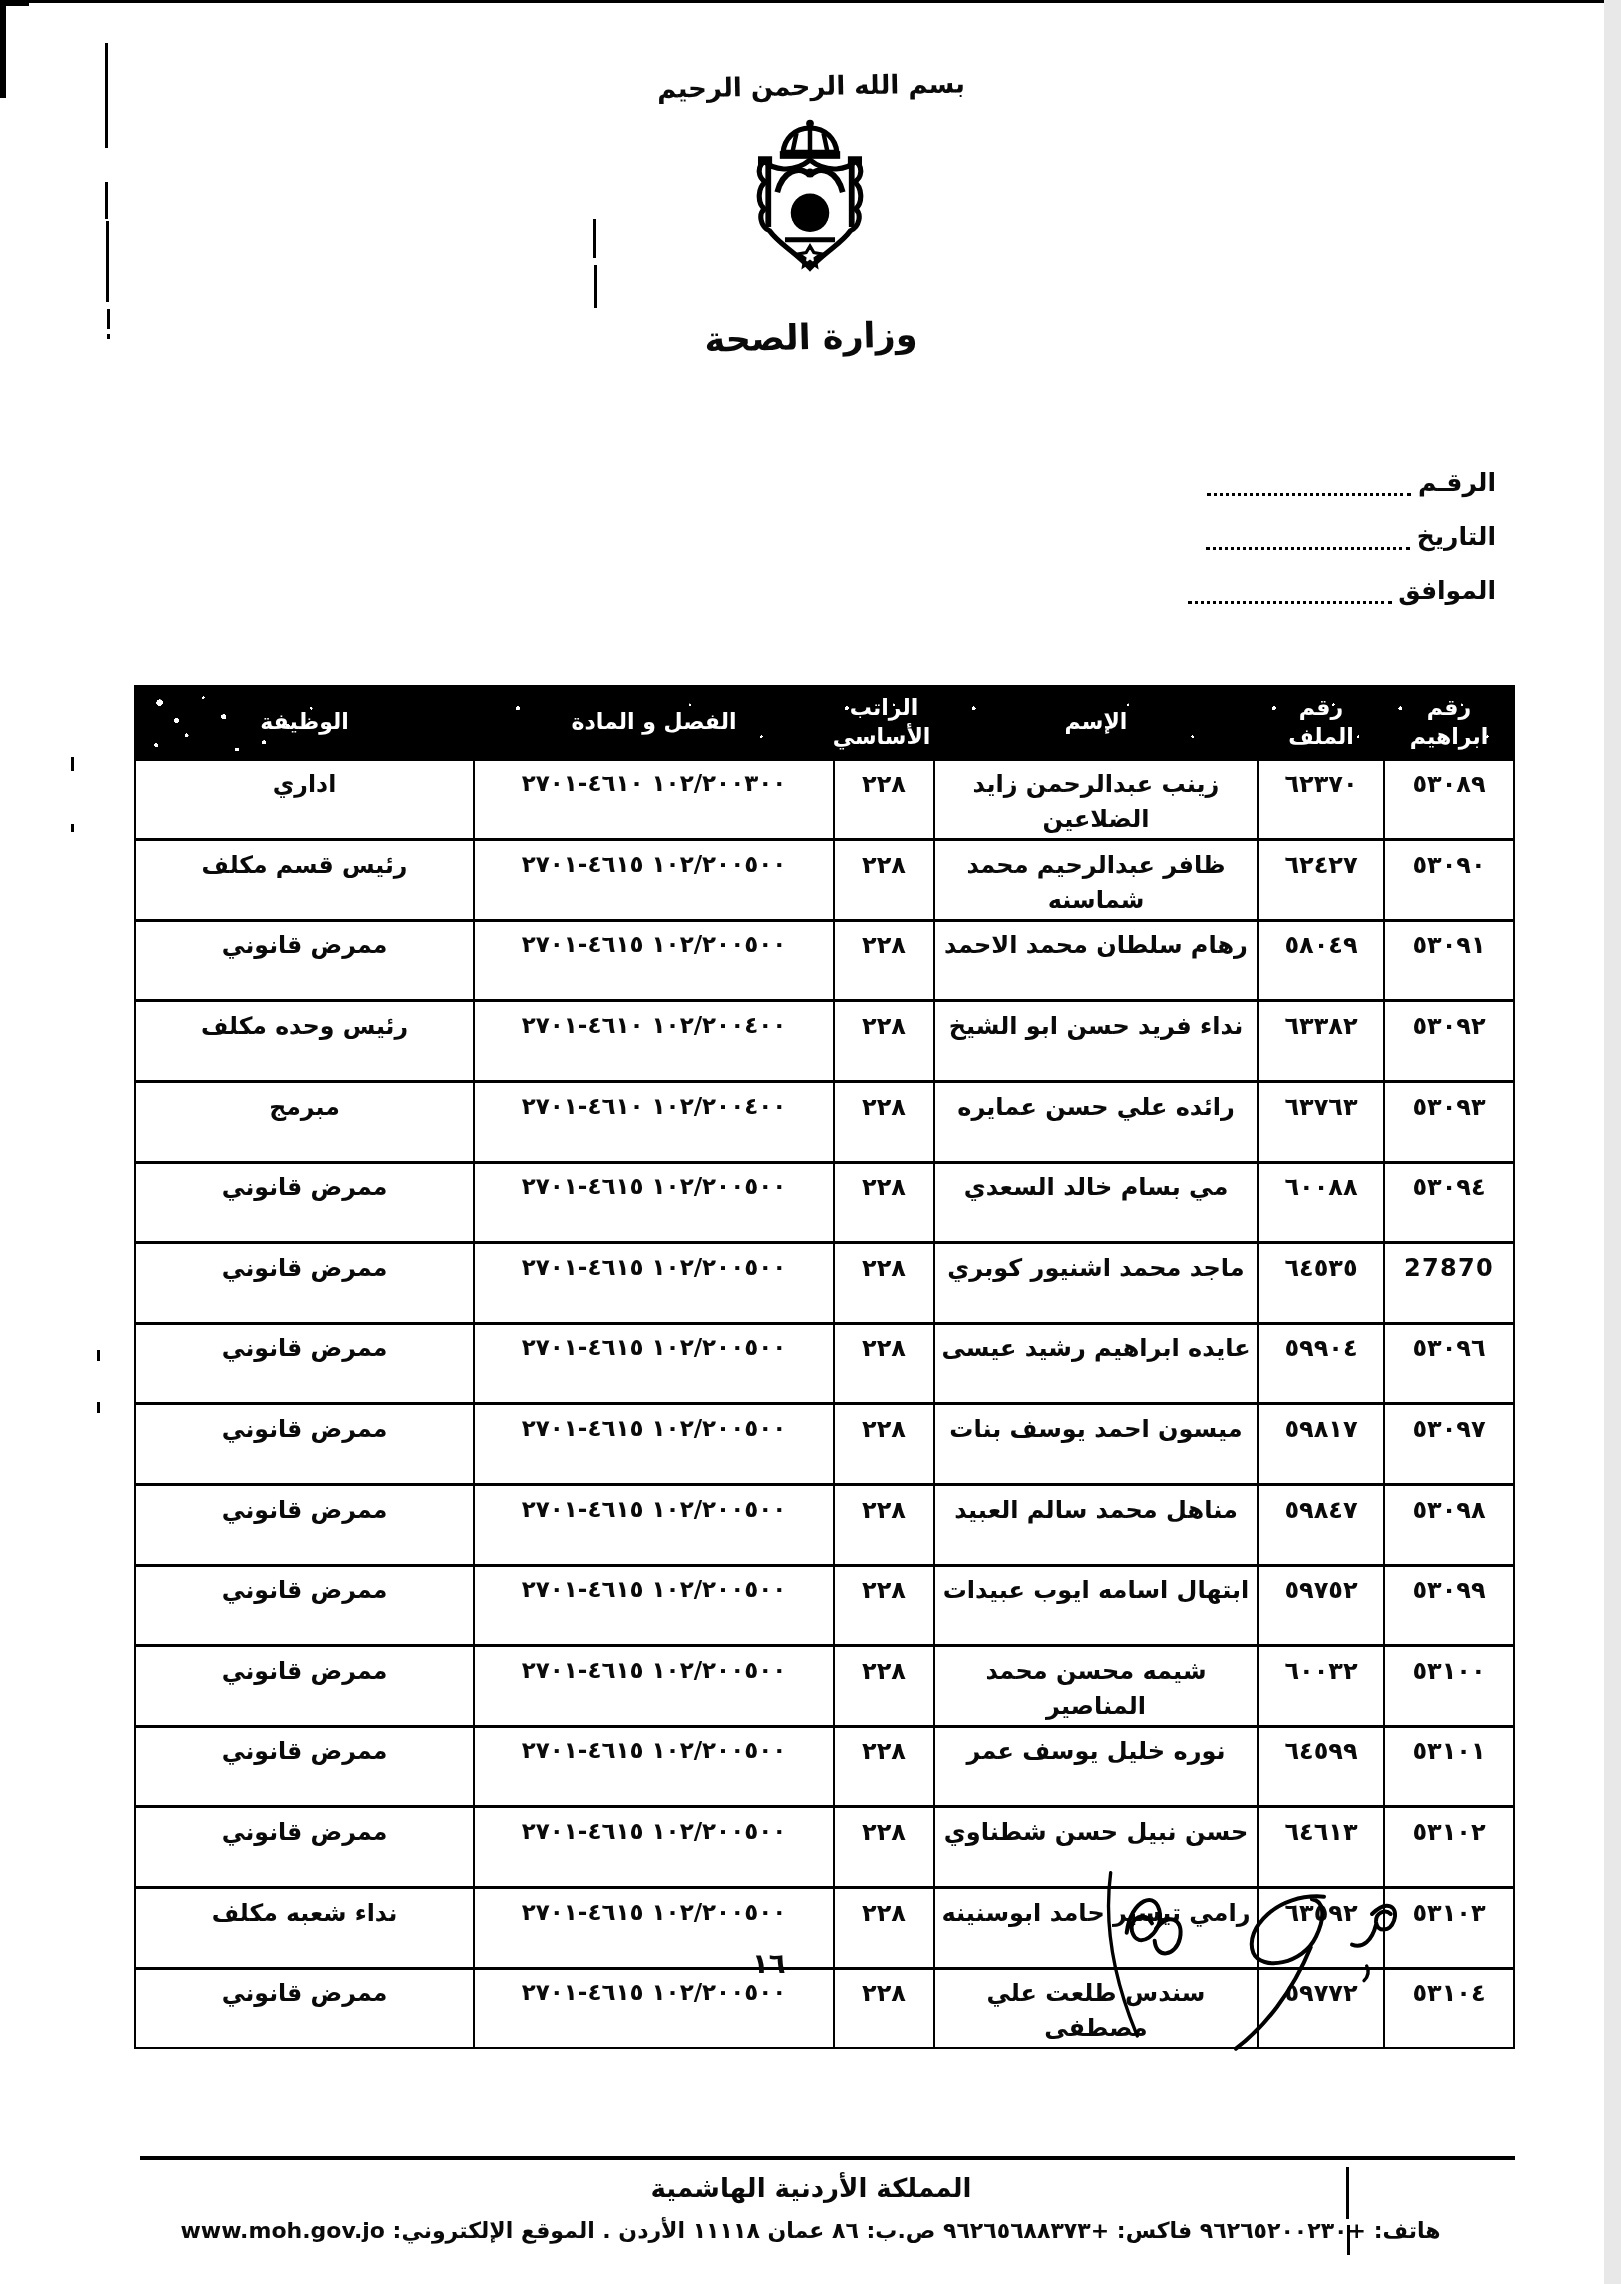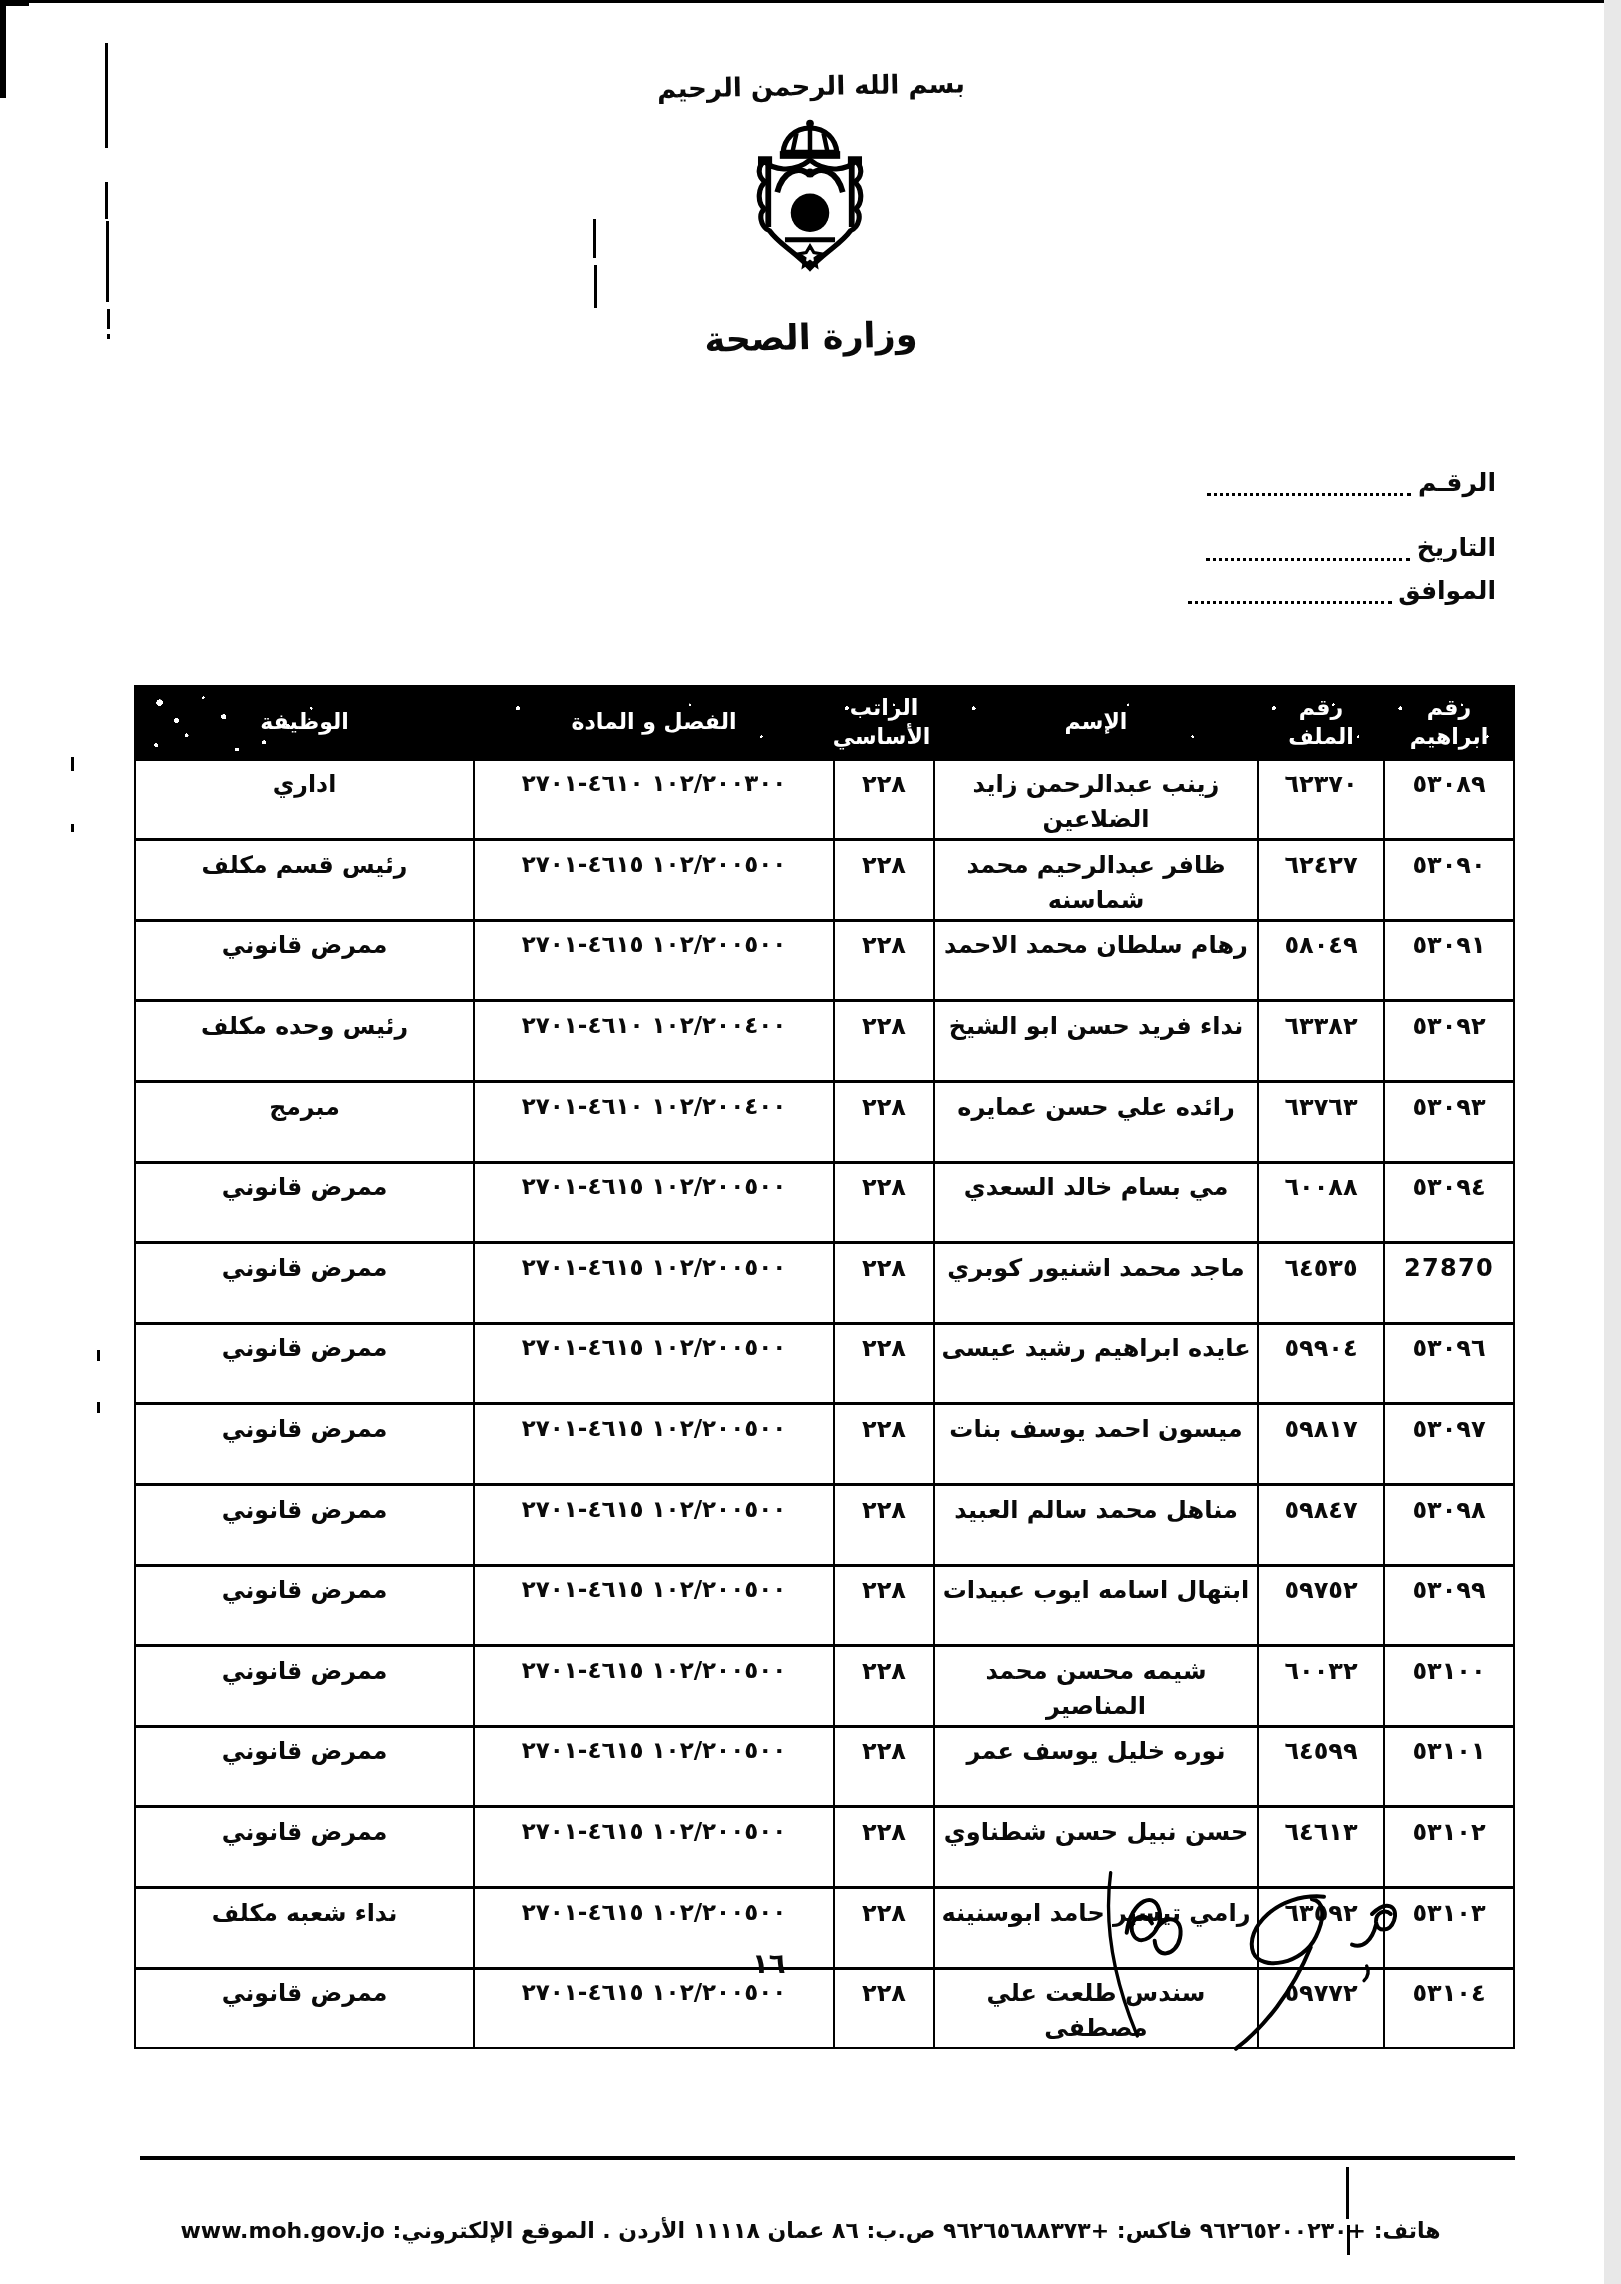--- a/index.html
+++ b/index.html
@@ -27,21 +27,21 @@
     transform:rotate(-1.5deg);
     direction:rtl;
   }
   
   .ref-line{
     position:absolute;right:108px;height:37px;
     display:flex;direction:rtl;align-items:flex-end;column-gap:6.6px;
   }
   .ref-label{font-size:25px;font-weight:bold;line-height:1.1;white-space:nowrap;}
   .ref-dots{width:204px;height:30px;border-bottom:3.3px dotted #000;}
-  .ref-1{top:459px;text-align:center;} .ref-2{top:524px;justify-content:space-between;} .ref-3{top:567px;}
+  .ref-1{top:459px;text-align:center;} .ref-2{top:513px;justify-content:space-between;} .ref-3{top:567px;}
   
   table.roster{
     position:absolute;left:134px;top:685px;
     width:1379px;border-collapse:collapse;table-layout:fixed;
     direction:rtl;
   }
   .roster col.c-dec{width:130px;}
   .roster col.c-file{width:126px;}
   .roster col.c-name{width:324px;}
   .roster col.c-sal{width:100px;}
@@ -333,16 +333,17 @@
       <path d="M196,94 C214,70 238,78 232,108 C226,136 196,140 194,112"></path>
       <path d="M448,46 C378,40 328,94 342,130 C354,158 416,148 436,106 C452,72 446,52 430,50"></path>
       <path d="M428,122 C400,190 358,242 316,274"></path>
       <path d="M520,72 C542,50 560,60 553,82 C547,99 528,100 526,84 C525,70 540,64 548,72"></path>
       <path d="M526,88 C520,112 506,124 490,118"></path>
       <path d="M512,150 C516,158 514,166 508,172" stroke-width="5"></path>
     </g>
   </svg>
 
   <div class="footer-rule"></div>
+  <div class="footer-kingdom">المملكة الأردنية الهاشمية</div>
   <div class="footer-contact">هاتف: +٩٦٢٦٥٢٠٠٢٣٠ فاكس: +٩٦٢٦٥٦٨٨٣٧٣ ص.ب: ٨٦ عمان ١١١١٨ الأردن . الموقع الإلكتروني: www.moh.gov.jo</div>
 
 </div>
 
 
 </body></html>

